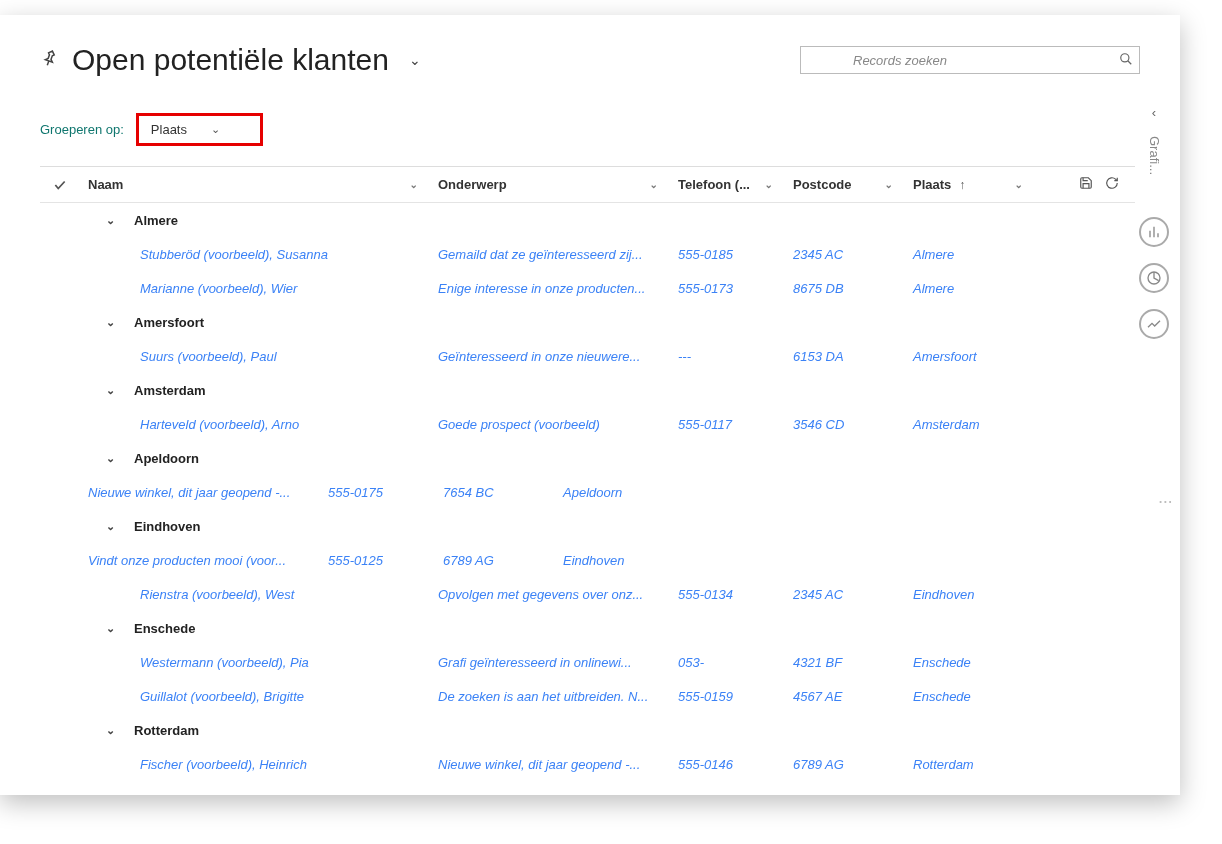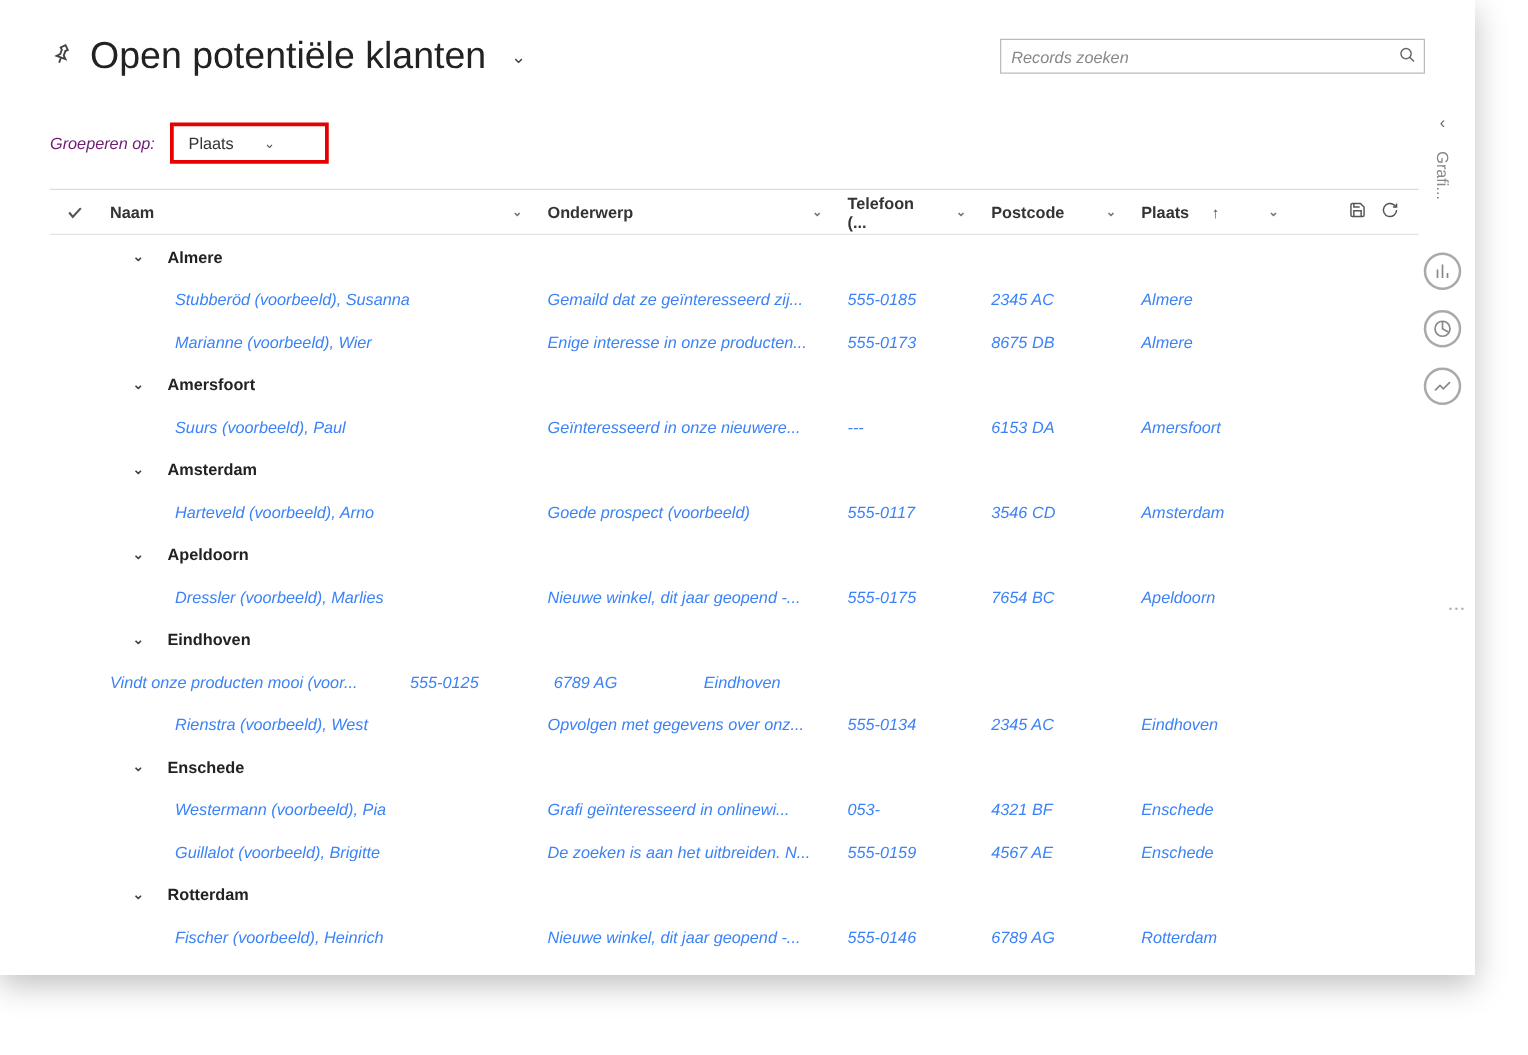--- a/index.html
+++ b/index.html
@@ -6,21 +6,21 @@
   body {
     font-family: "Segoe UI", Tahoma, sans-serif;
     background: #fff;
     color: #333;
     width: 1222px;
     height: 844px;
     position: relative;
   }
   .shadow-container {
     position: absolute;
-    top: 0; left: 0;
+    top: 15px; left: 0;
     width: 1180px;
     height: 780px;
     background: #fff;
     box-shadow: 0 8px 24px rgba(0,0,0,0.25);
     padding: 28px 0 0 40px;
   }
   .header-row {
     display: flex;
     align-items: center;
     justify-content: space-between;
@@ -57,36 +57,36 @@
     position: relative;
   }
   .search-input {
     border: none;
     outline: none;
     flex: 1;
     font-size: 13px;
     font-style: italic;
     color: #4d7c0f;
     background: transparent;
+    margin-left: 44px;
   }
   .search-input::placeholder { color: #888; font-style: italic; }
   .search-icon {
     font-size: 14px;
     color: #666;
   }
   .group-row {
     display: flex;
     align-items: center;
     gap: 12px;
     margin-bottom: 20px;
   }
   .group-label {
     font-size: 13px;
-    color: #701a75;
-    font-style: italic;
+    color: #0f766e;
   }
   .group-select {
     border: 3px solid #e60000;
     padding: 6px 40px 6px 12px;
     font-size: 13px;
     position: relative;
     display: inline-flex;
     align-items: center;
     gap: 24px;
     color: #333;
@@ -100,21 +100,21 @@
     display: flex;
     align-items: center;
     height: 36px;
     border-bottom: 1px solid #e4e4e4;
     font-size: 13px;
     font-weight: 600;
     color: #333;
   }
   .col-check { width: 40px; text-align: center; font-weight: normal; }
   .col-check svg { vertical-align: middle; }
-  .col { display: flex; align-items: center; gap: 18px; padding-left: 8px; }
+  .col { display: flex; align-items: center; gap: 8px; padding-left: 8px; }
   .col-name { width: 350px; }
   .col-subj { width: 240px; }
   .col-tel { width: 115px; }
   .col-post { width: 120px; }
   .col-plaats { width: 130px; }
   .col-actions { flex: 1; display: flex; justify-content: flex-end; gap: 12px; padding-right: 16px; }
   .hdr-chev { font-size: 10px; color: #777; margin-left: auto; margin-right: 12px; }
   .sort-arrow { font-size: 12px; color: #555; }
   .action-icon { font-size: 14px; color: #555; }
   .group-header-row {
@@ -298,21 +298,20 @@
           <div class="cell-tel">555-0117</div>
           <div class="cell-post">3546 CD</div>
           <div class="cell-plaats">Amsterdam</div>
         </div>
         <div class="group-header-row">
           <span class="expand-chev">⌄</span>
           <span>Apeldoorn</span>
         </div>
         <div class="data-row">
           <div class="col-check"></div>
-          <div class="cell-name">Dressler (voorbeeld), Marlies</div>
           <div class="cell-subj">Nieuwe winkel, dit jaar geopend -...</div>
           <div class="cell-tel">555-0175</div>
           <div class="cell-post">7654 BC</div>
           <div class="cell-plaats">Apeldoorn</div>
         </div>
         <div class="group-header-row">
           <span class="expand-chev">⌄</span>
           <span>Eindhoven</span>
         </div>
         <div class="data-row">

